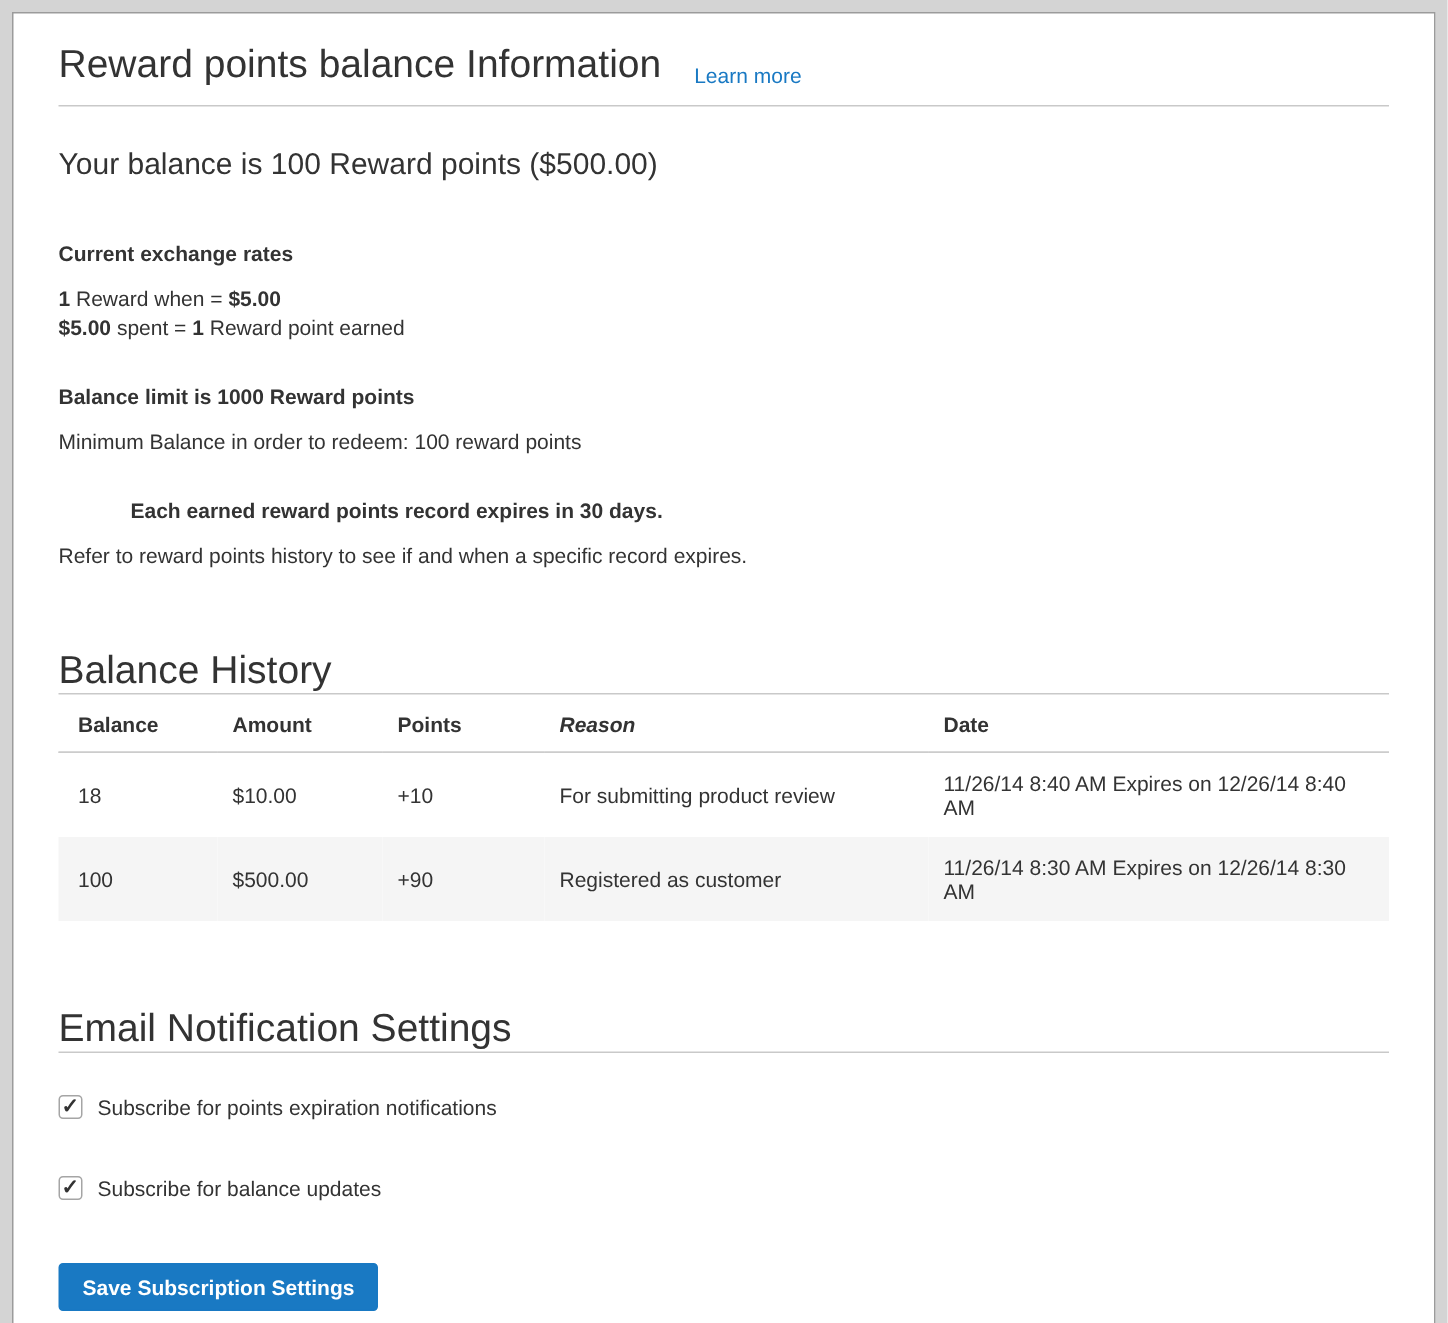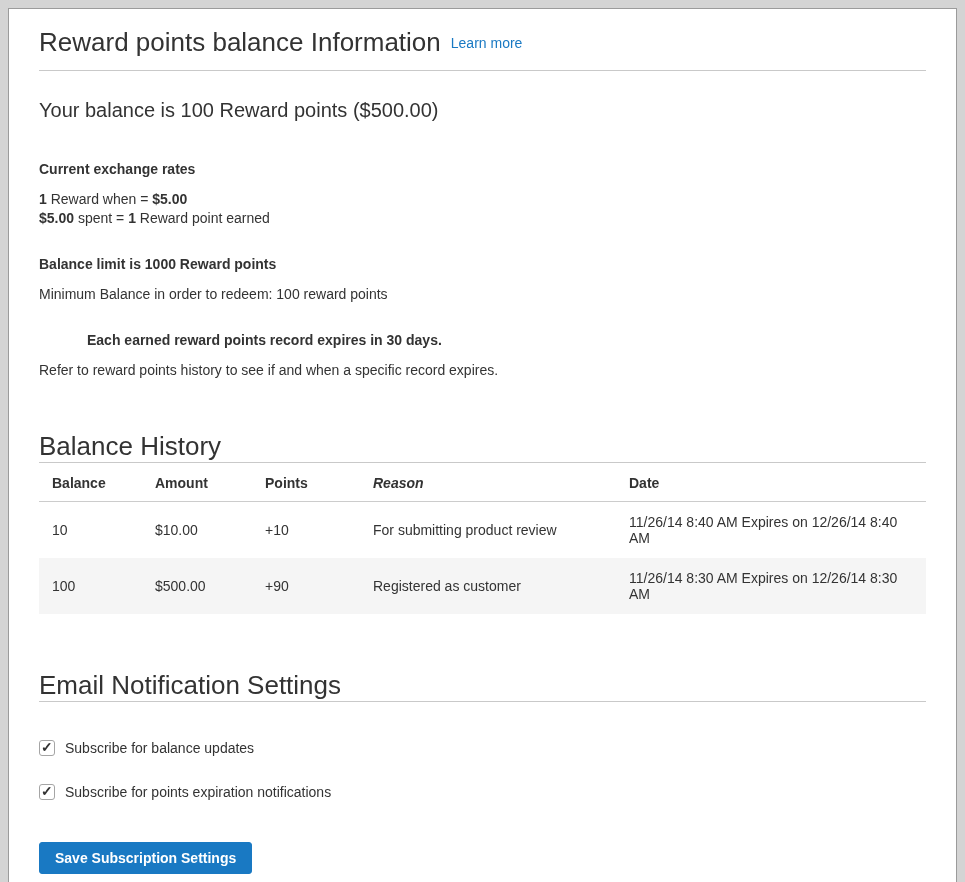--- a/index.html
+++ b/index.html
@@ -13,22 +13,22 @@
   .card {
     margin: 8px;
     min-height: 866px;
     background: #ffffff;
     border: 1px solid #9b9b9b;
     padding: 18px 30px 30px 30px;
   }
   
   .panel-header {
     display: flex;
-    align-items: center;
-    gap: 10px;
+    align-items: flex-end;
+    gap: 22px;
     padding-bottom: 12px;
     border-bottom: 1px solid #c9c9c9;
   }
   .page-title {
     font-size: 26px;
     font-weight: 300;
     color: #333333;
   }
   .learn-more {
     font-size: 14px;
@@ -157,45 +157,45 @@
       <tr>
         <th class="col-balance">Balance</th>
         <th class="col-amount">Amount</th>
         <th class="col-points">Points</th>
         <th class="col-reason">Reason</th>
         <th class="col-date">Date</th>
       </tr>
     </thead>
     <tbody>
       <tr>
-        <td>10</td>
+        <td>18</td>
         <td>$10.00</td>
         <td>+10</td>
         <td>For submitting product review</td>
         <td>11/26/14 8:40 AM Expires on 12/26/14 8:40 AM</td>
       </tr>
       <tr>
         <td>100</td>
         <td>$500.00</td>
         <td>+90</td>
         <td>Registered as customer</td>
         <td>11/26/14 8:30 AM Expires on 12/26/14 8:30 AM</td>
       </tr>
     </tbody>
   </table>
 
   <h2 class="section-heading email-heading">Email Notification Settings</h2>
 
+  <label class="checkbox-row">
+    <input type="checkbox" class="checkbox" checked="true" style="">
+    <span class="checkbox-label">Subscribe for points expiration notifications</span>
+  </label>
+
   <label class="checkbox-row first">
     <input type="checkbox" class="checkbox" checked="true" style="">
     <span class="checkbox-label">Subscribe for balance updates</span>
   </label>
 
-  <label class="checkbox-row">
-    <input type="checkbox" class="checkbox" checked="true" style="">
-    <span class="checkbox-label">Subscribe for points expiration notifications</span>
-  </label>
-
   <div>
     <button class="save-btn">Save Subscription Settings</button>
   </div>
 
 </div>
 
 </body></html>

